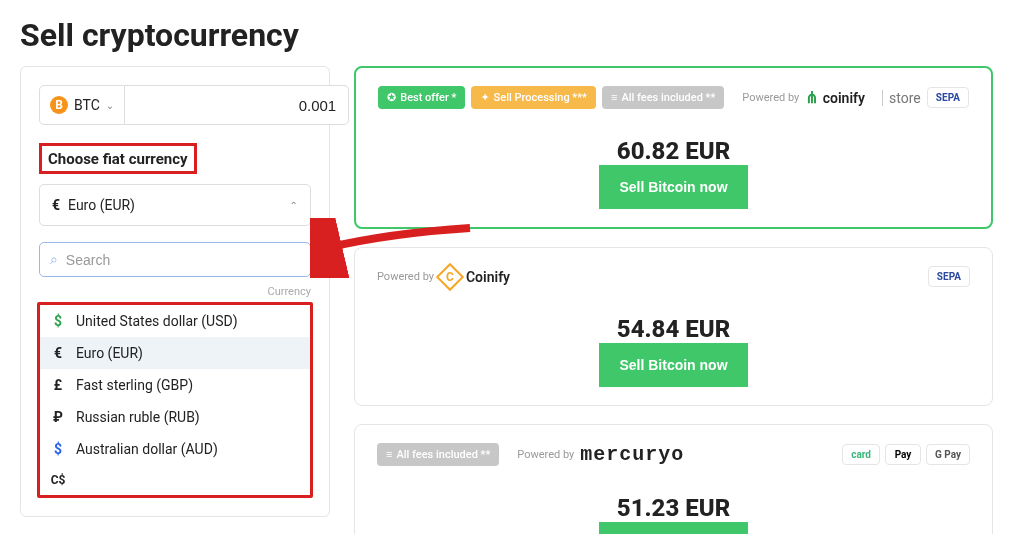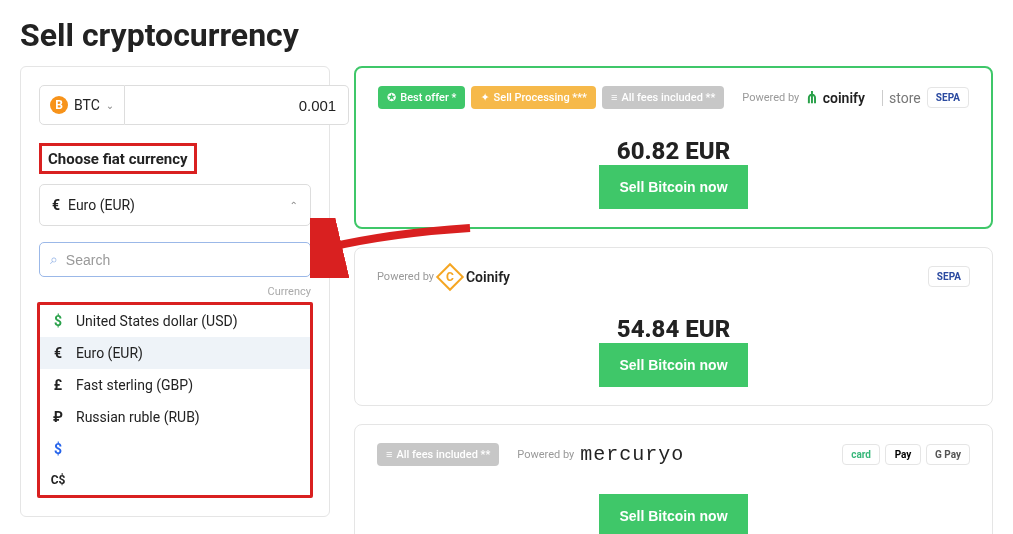--- a/index.html
+++ b/index.html
@@ -222,21 +222,21 @@
       border: 2px solid #f5a623;
       color: #f5a623;
       display: inline-flex; align-items: center; justify-content: center;
       font-weight: 700; font-size: 12px;
       transform: rotate(45deg);
     }
     .coinify-mark span { transform: rotate(-45deg); }
     .mercuryo-logo {
       font-family: "Courier New", monospace;
       font-size: 20px;
-      font-weight: 400;
+      font-weight: 700;
       letter-spacing: 1px;
     }
     .pay-chip {
       border: 1px solid #e5e5e5;
       border-radius: 4px;
       padding: 4px 8px;
       font-size: 10px;
       color: #2b4aa0;
       font-weight: 700;
       background: #fff;
@@ -324,20 +324,21 @@
       <div class="currency-item">
         <span class="cur-sym gbp-sym">£</span>
         <span>Fast sterling (GBP)</span>
       </div>
       <div class="currency-item">
         <span class="cur-sym rub-sym">₽</span>
         <span>Russian ruble (RUB)</span>
       </div>
       <div class="currency-item">
         <span class="cur-sym aud-sym">$</span>
+        <span>Australian dollar (AUD)</span>
       </div>
       <div class="currency-item">
         <span class="cur-sym cad-sym">C$</span>
       </div>
     </div>
   </div>
 
   <div class="right-panel">
 
     <div class="offer-card best">
@@ -397,20 +398,21 @@
         </span>
         <span class="powered">Powered by</span>
         <span class="brand mercuryo-logo">mercuryo</span>
         <span class="pay-chips">
           <span class="pay-chip" style="color:#38b77a">card</span>
           <span class="pay-chip" style="color:#000">Pay</span>
           <span class="pay-chip" style="color:#555">G Pay</span>
         </span>
       </div>
       <div class="offer-bottom">
+        <div class="price">51.23 EUR</div>
         <button class="sell-btn">Sell Bitcoin now</button>
       </div>
     </div>
 
   </div>
 </div>
 
 <svg class="arrow-annot" width="170" height="60">
   <defs>
     <marker id="ah" markerWidth="12" markerHeight="12" refX="2" refY="6" orient="auto">

